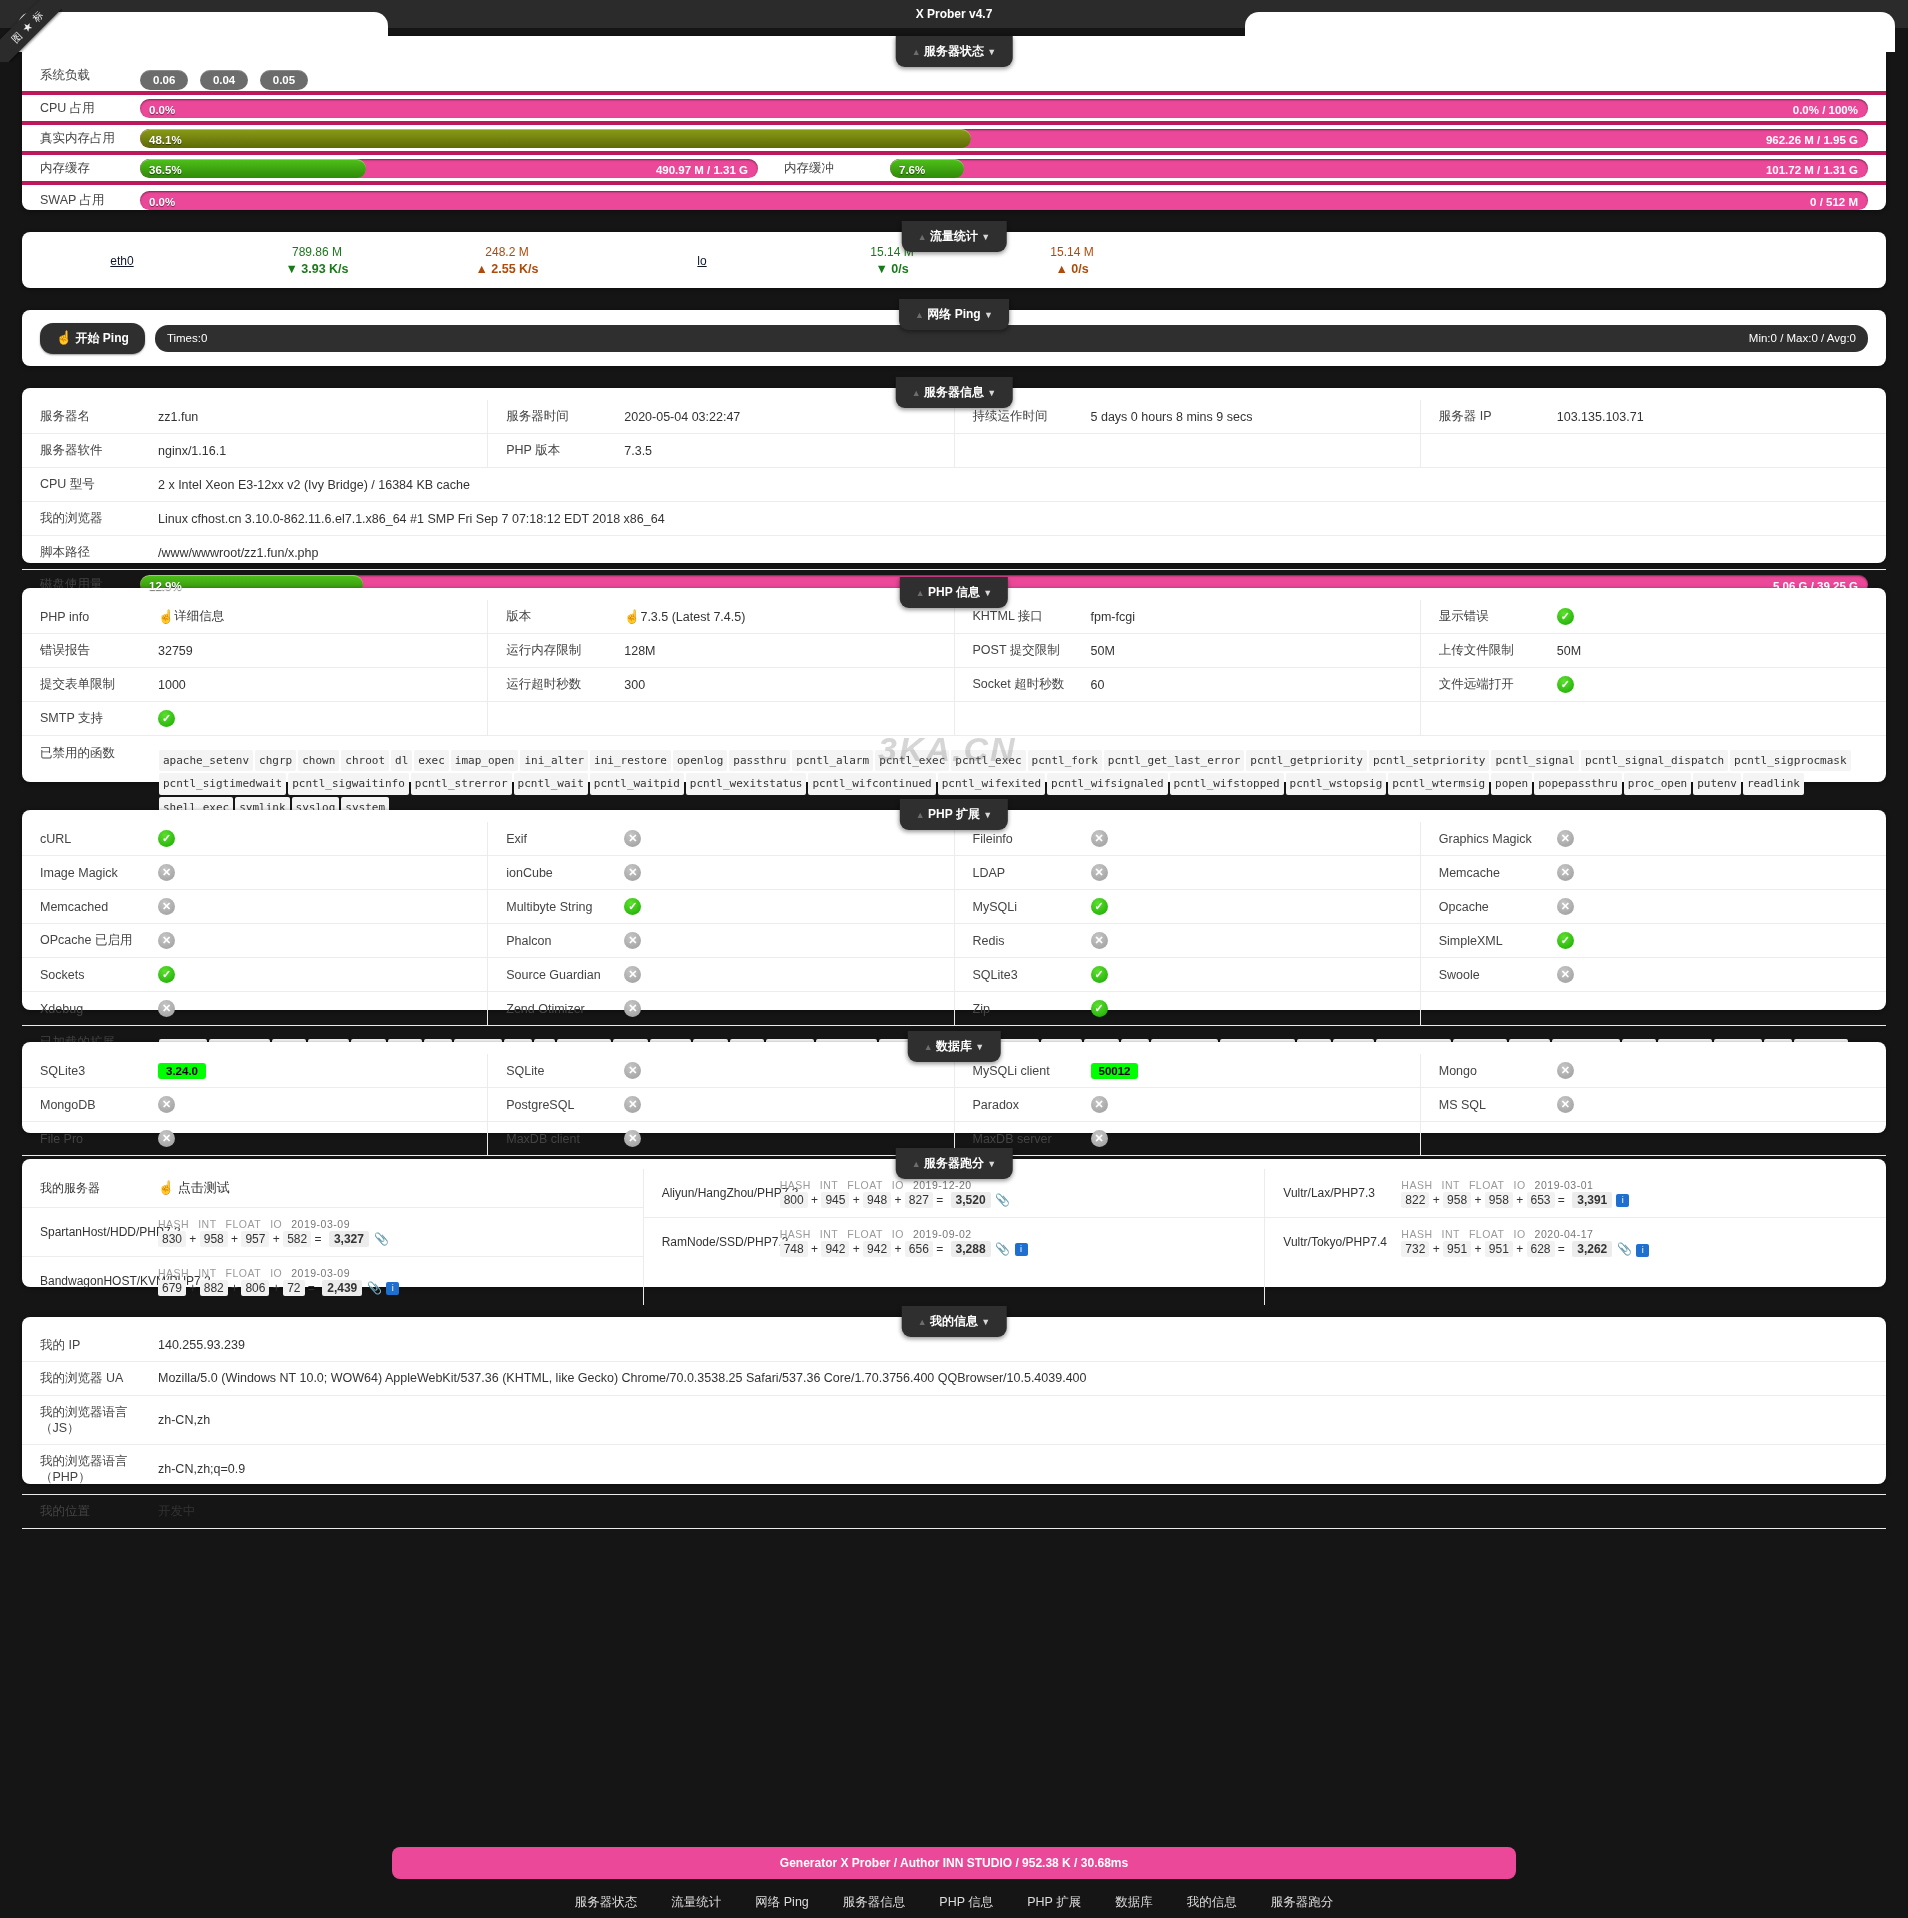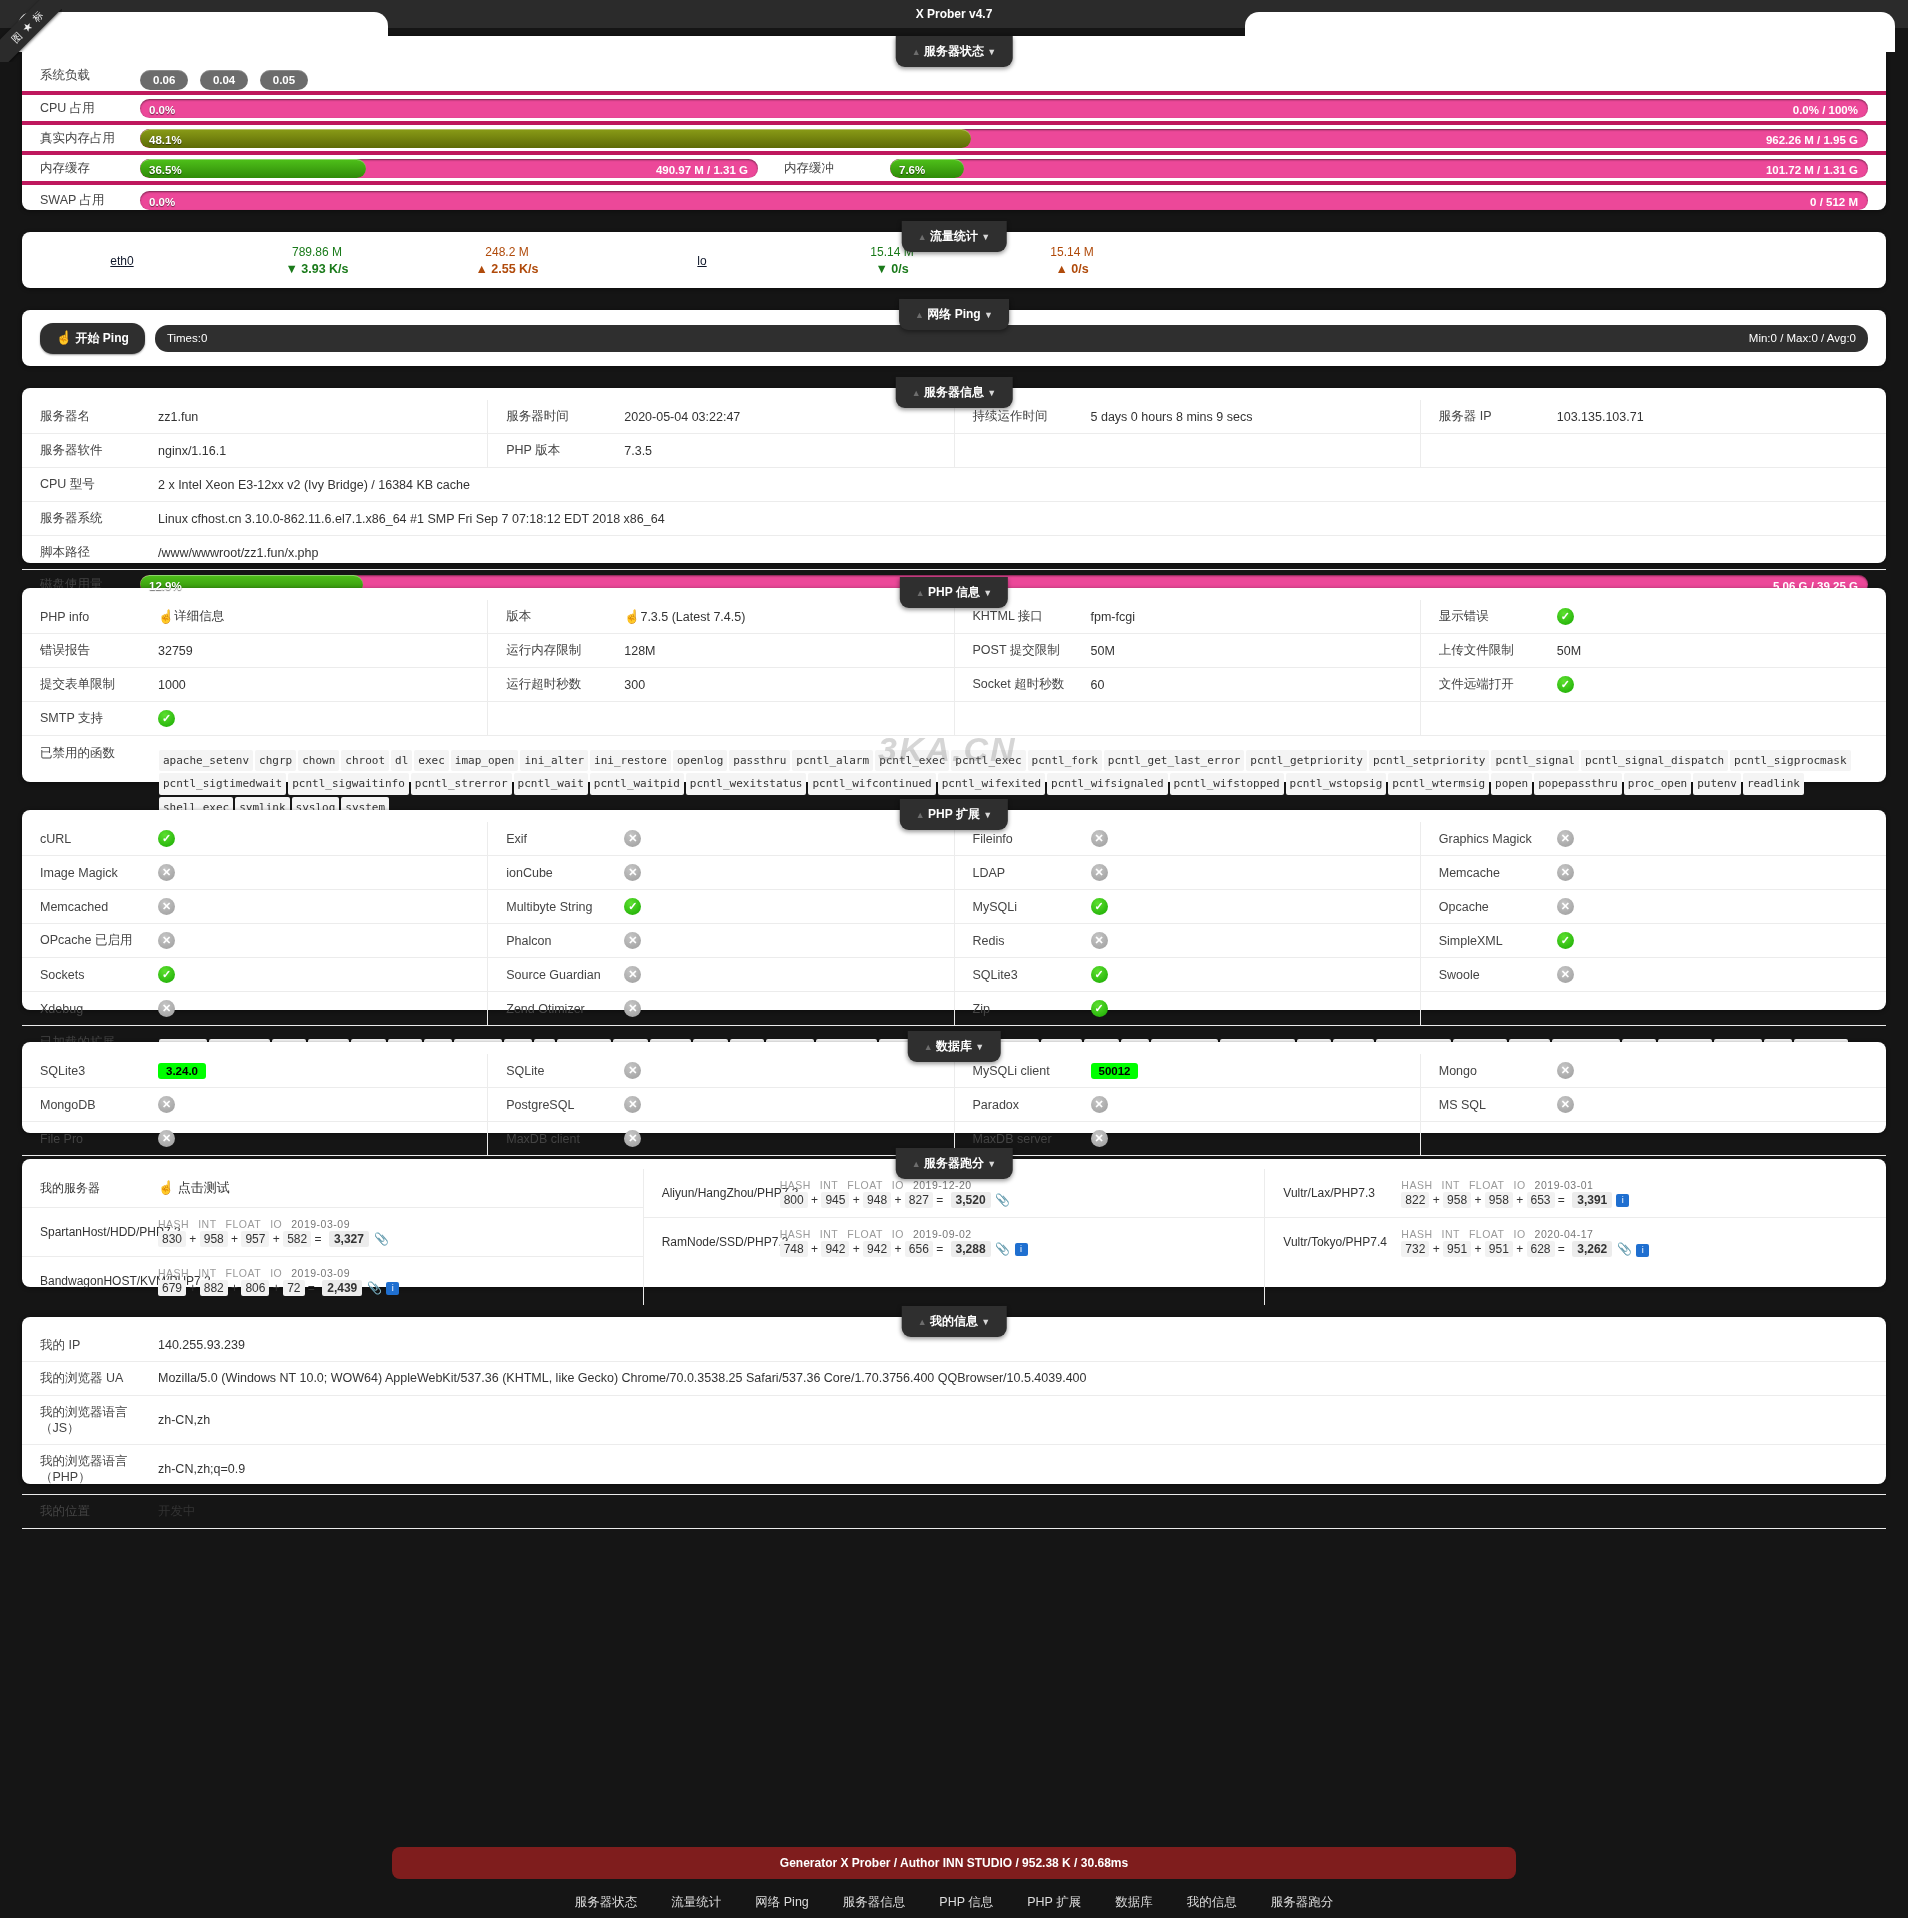--- a/index.html
+++ b/index.html
@@ -159,21 +159,21 @@
   .clip { color: #555; margin-left: 5px; }
   .ibox {
     display: inline-block; background: #1f6fd0; color: #fff; font-size: 9px;
     width: 13px; height: 13px; line-height: 13px; text-align: center;
     border-radius: 2px; margin-left: 4px; vertical-align: middle;
   }
 
   
   .footbar {
     position: absolute; left: 392px; top: 1847px; width: 1124px; height: 32px;
-    background: #7f1d1d; color: #fff; border-radius: 8px;
+    background: #ec4899; color: #fff; border-radius: 8px;
     font-size: 12px; font-weight: bold; text-align: center; line-height: 32px;
   }
   .navbar {
     position: absolute; left: 0; top: 1886px; width: 1908px; height: 32px;
     display: flex; justify-content: center; align-items: center; gap: 34px;
     color: #ddd; font-size: 12.5px;
   }
   .navbar span { cursor: pointer; }
 
   .watermark {
@@ -334,21 +334,21 @@
           <span class="val">7.3.5</span>
         </div>
       <div class="cell sep"></div>
       <div class="cell"></div>
     </div>
     <div class="cell rowline">
         <span class="ck">CPU 型号</span>
         <span class="val">2 x Intel Xeon E3-12xx v2 (Ivy Bridge) / 16384 KB cache</span>
       </div>
     <div class="cell rowline">
-        <span class="ck">服务器系统</span>
+        <span class="ck">我的浏览器</span>
         <span class="val">Linux cfhost.cn 3.10.0-862.11.6.el7.1.x86_64 #1 SMP Fri Sep 7 07:18:12 EDT 2018 x86_64</span>
       </div>
     <div class="cell rowline">
         <span class="ck">脚本路径</span>
         <span class="val">/www/wwwroot/zz1.fun/x.php</span>
       </div>
     <div class="row" style="height:28px;">
       <div class="lbl">磁盘使用量</div>
       <div class="bar" style="margin-right:18px;">
         <div class="fill green" id="disk-fill" style="width: 12.9%;"></div>

